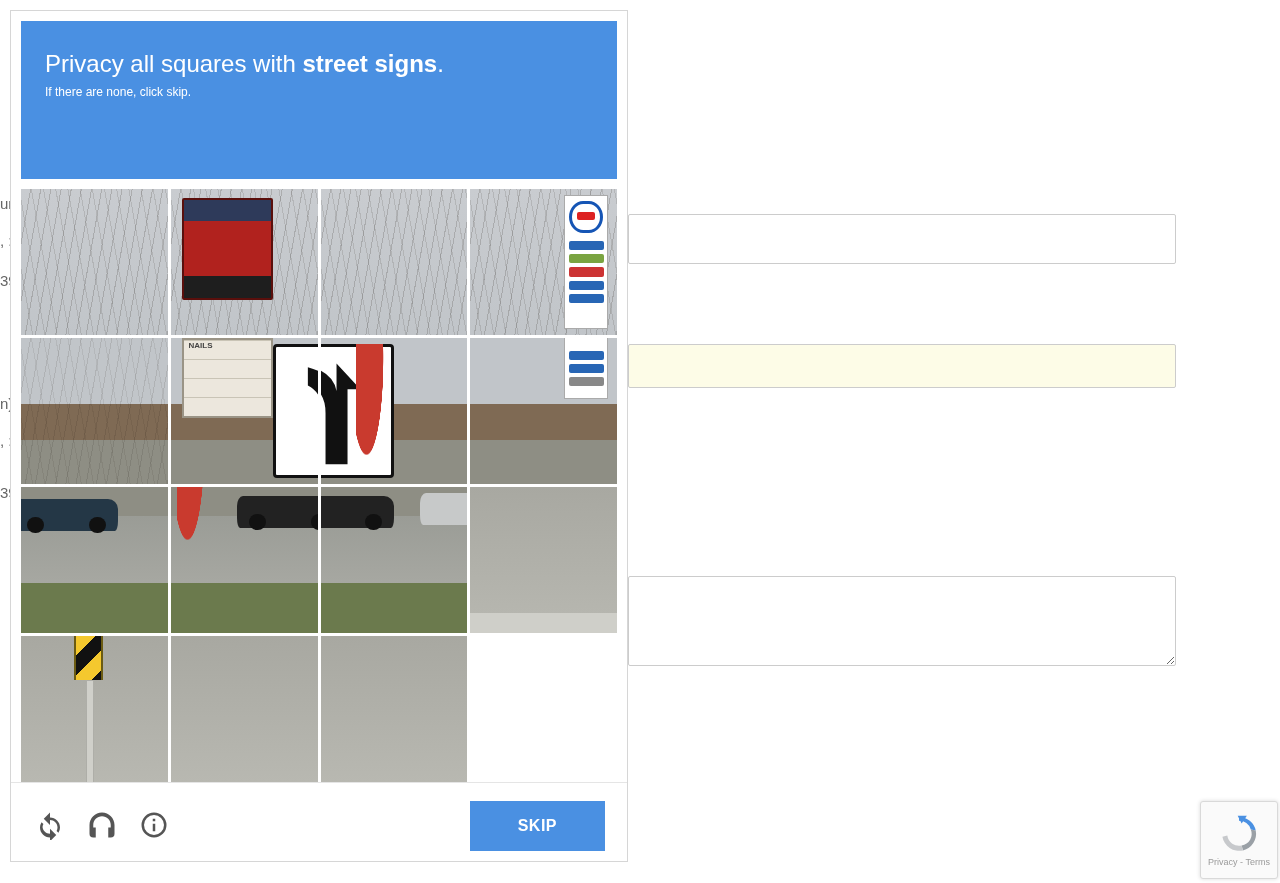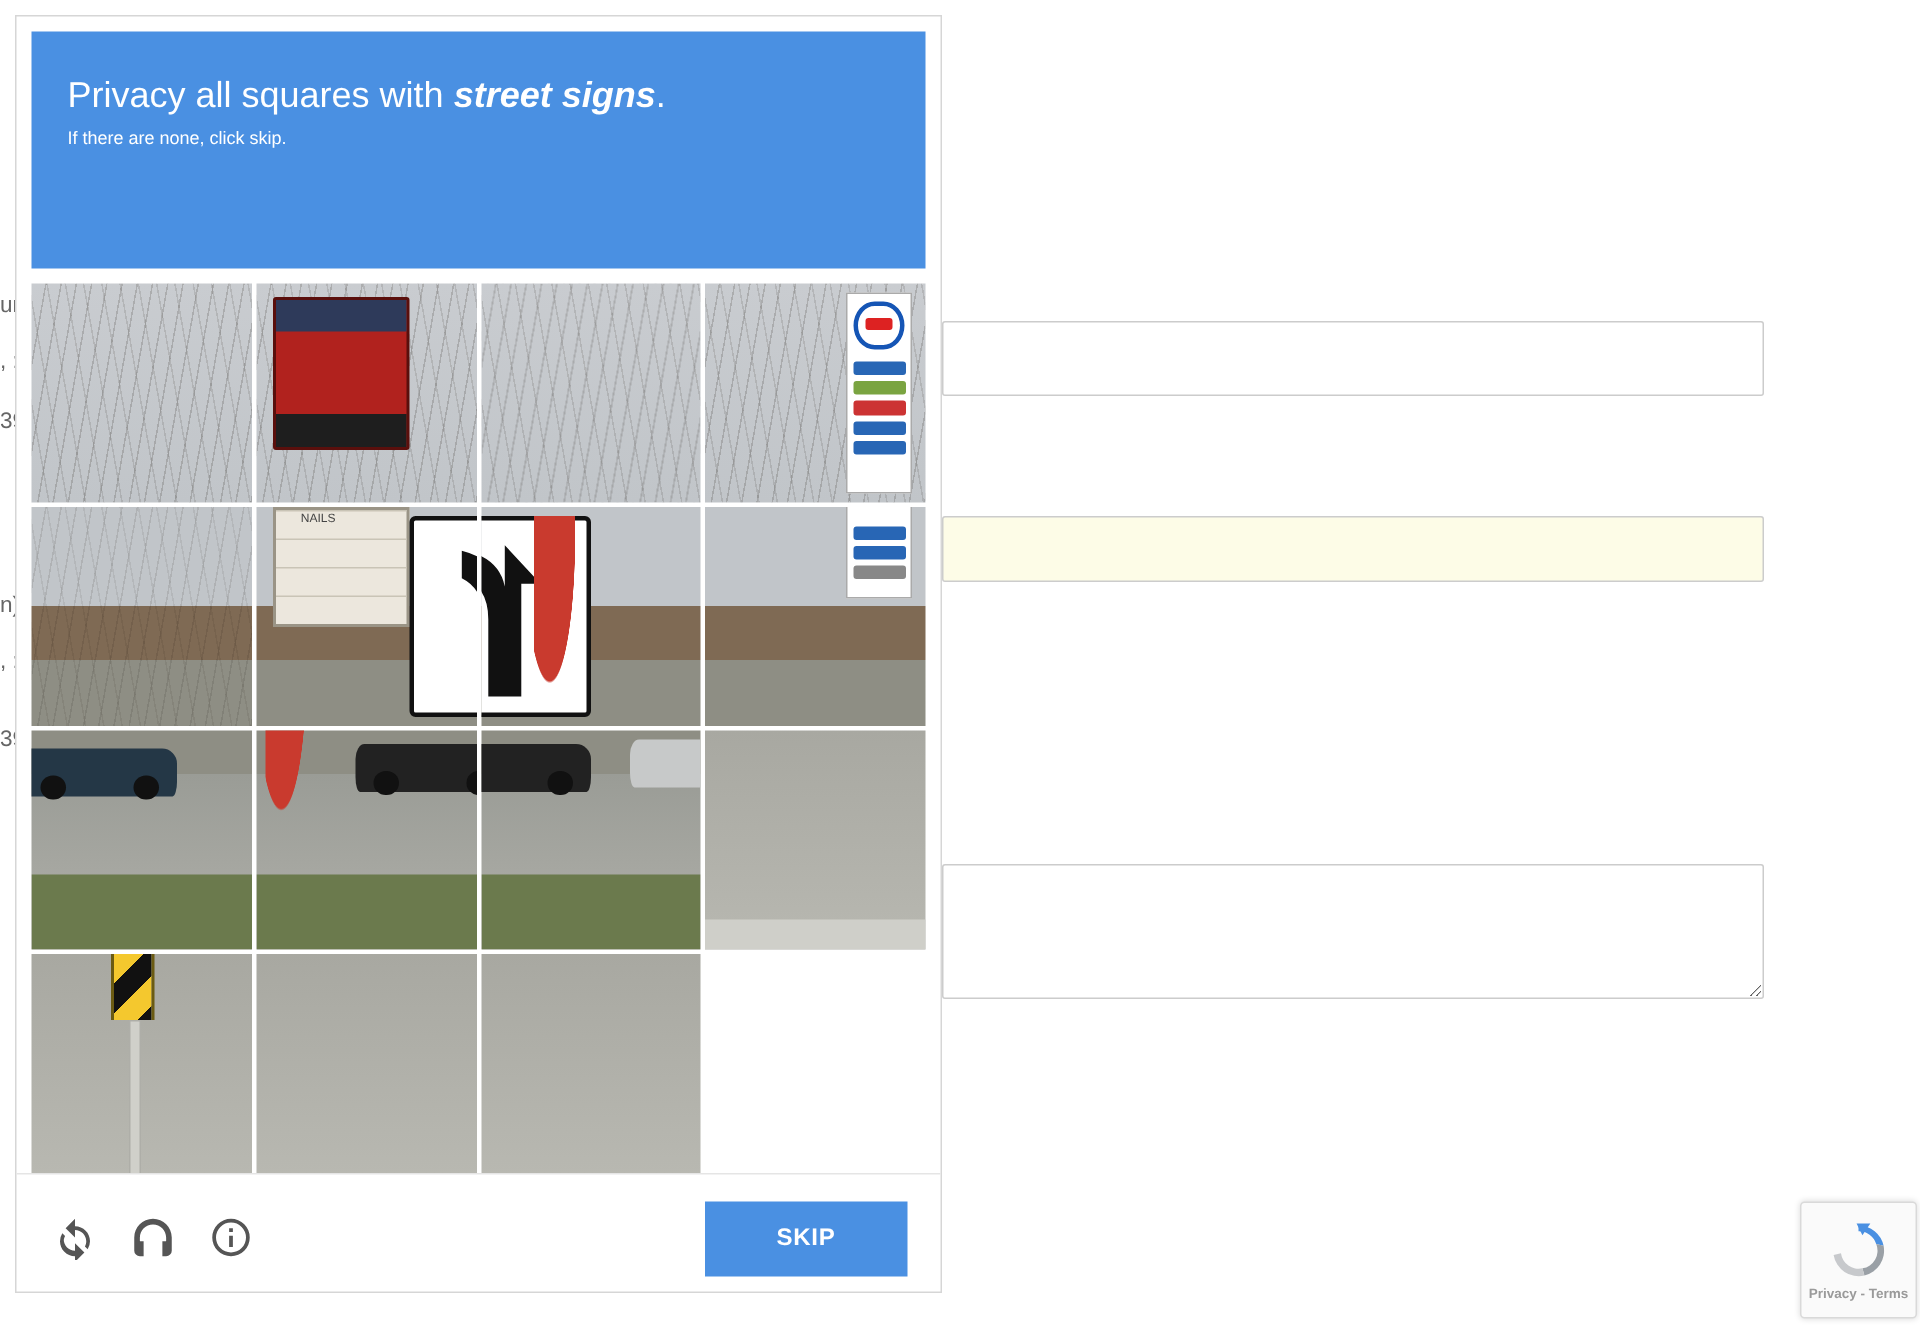--- a/index.html
+++ b/index.html
@@ -42,21 +42,21 @@
   .captcha-inner { padding: 10px; }
   .captcha-header {
     background: #4a90e2;
     color: #fff;
     padding: 28px 24px 80px 24px;
   }
   .captcha-instr {
     font-size: 24px;
     line-height: 1.25;
   }
-  .captcha-instr .bold { font-weight: 700; font-style: italic; }
+  .captcha-instr .bold { font-weight: 700; }
   .captcha-sub {
     font-size: 12px;
     margin-top: 6px;
     font-weight: 400;
   }
   .captcha-grid {
     display: grid;
     grid-template-columns: repeat(4, 1fr);
     grid-template-rows: repeat(4, 146px);
     gap: 3px;
@@ -94,21 +94,21 @@
   .jug-sign::before { content:""; position:absolute; left:0; right:0; top:0; height:22%;
     background:#2e3a5a; }
   .jug-sign::after { content:""; position:absolute; left:0; right:0; bottom:0; height:22%;
     background:#1e1e1e; }
 
   .nails {
     position:absolute; left:8%; top:0; width:62%; height:55%;
     background:#ece7dd; border:2px solid #9a9486;
     display:flex; flex-direction:column;
   }
-  .nails div{ flex:1; border-top:1px solid #c9c4b6; font-size:8px; color:#444; padding-left:16px;}
+  .nails div{ flex:1; border-top:1px solid #c9c4b6; font-size:8px; color:#444; padding-left:4px;font-weight:bold;}
 
   .arrow-sign {
     position:absolute; right:-50%; top:4%; width:80%; height:92%;
     background:#fff; border:3px solid #111; border-radius:4px;
   }
   .arrow-sign svg{ width:100%; height:100%; }
 
   .arrow-sign-left {
     position:absolute; left:-30%; top:4%; width:80%; height:92%;
     background:#fff; border:3px solid #111; border-radius:4px;
@@ -168,21 +168,21 @@
   }
 
   
   .rc-badge{
     position:absolute; right:2px; bottom:4px;
     width:78px; height:78px;
     border:1px solid #d9d9d9; border-radius:3px;
     box-shadow: 0 0 4px rgba(0,0,0,.15);
     background:#fafafa;
     display:flex; flex-direction:column; align-items:center; justify-content:center;
-    font-size:9px; color:#9a9a9a;font-weight:bold;
+    font-size:9px; color:#9a9a9a;
   }
   .rc-badge svg{ width:42px; height:42px; }
   .rc-badge a{ color:#9a9a9a; text-decoration:none; cursor:pointer; }
 </style>
 </head>
 <body>
 
 <div class="form-area">
   <span class="frag-label" style="top:195px">un</span>
   <span class="frag-label" style="top:232px">, :</span>

